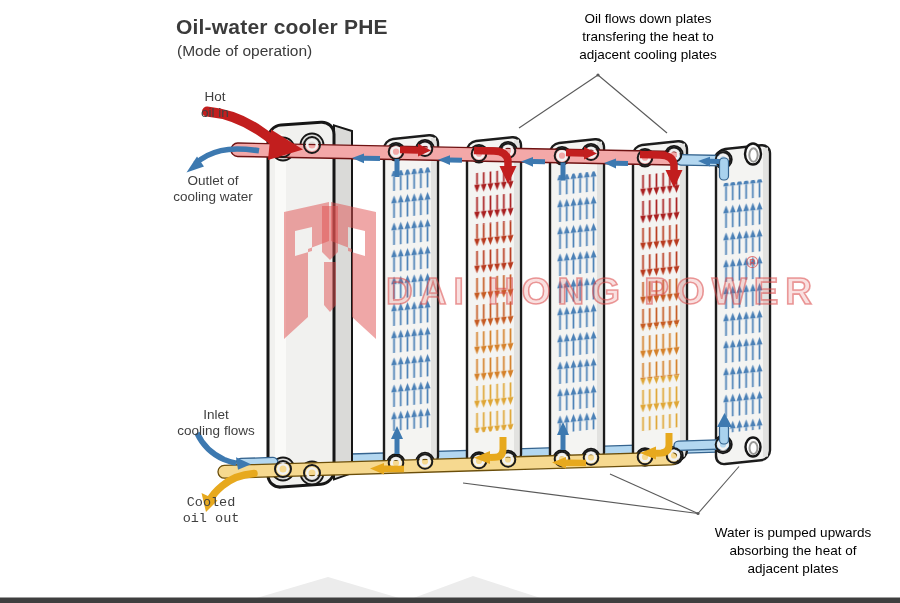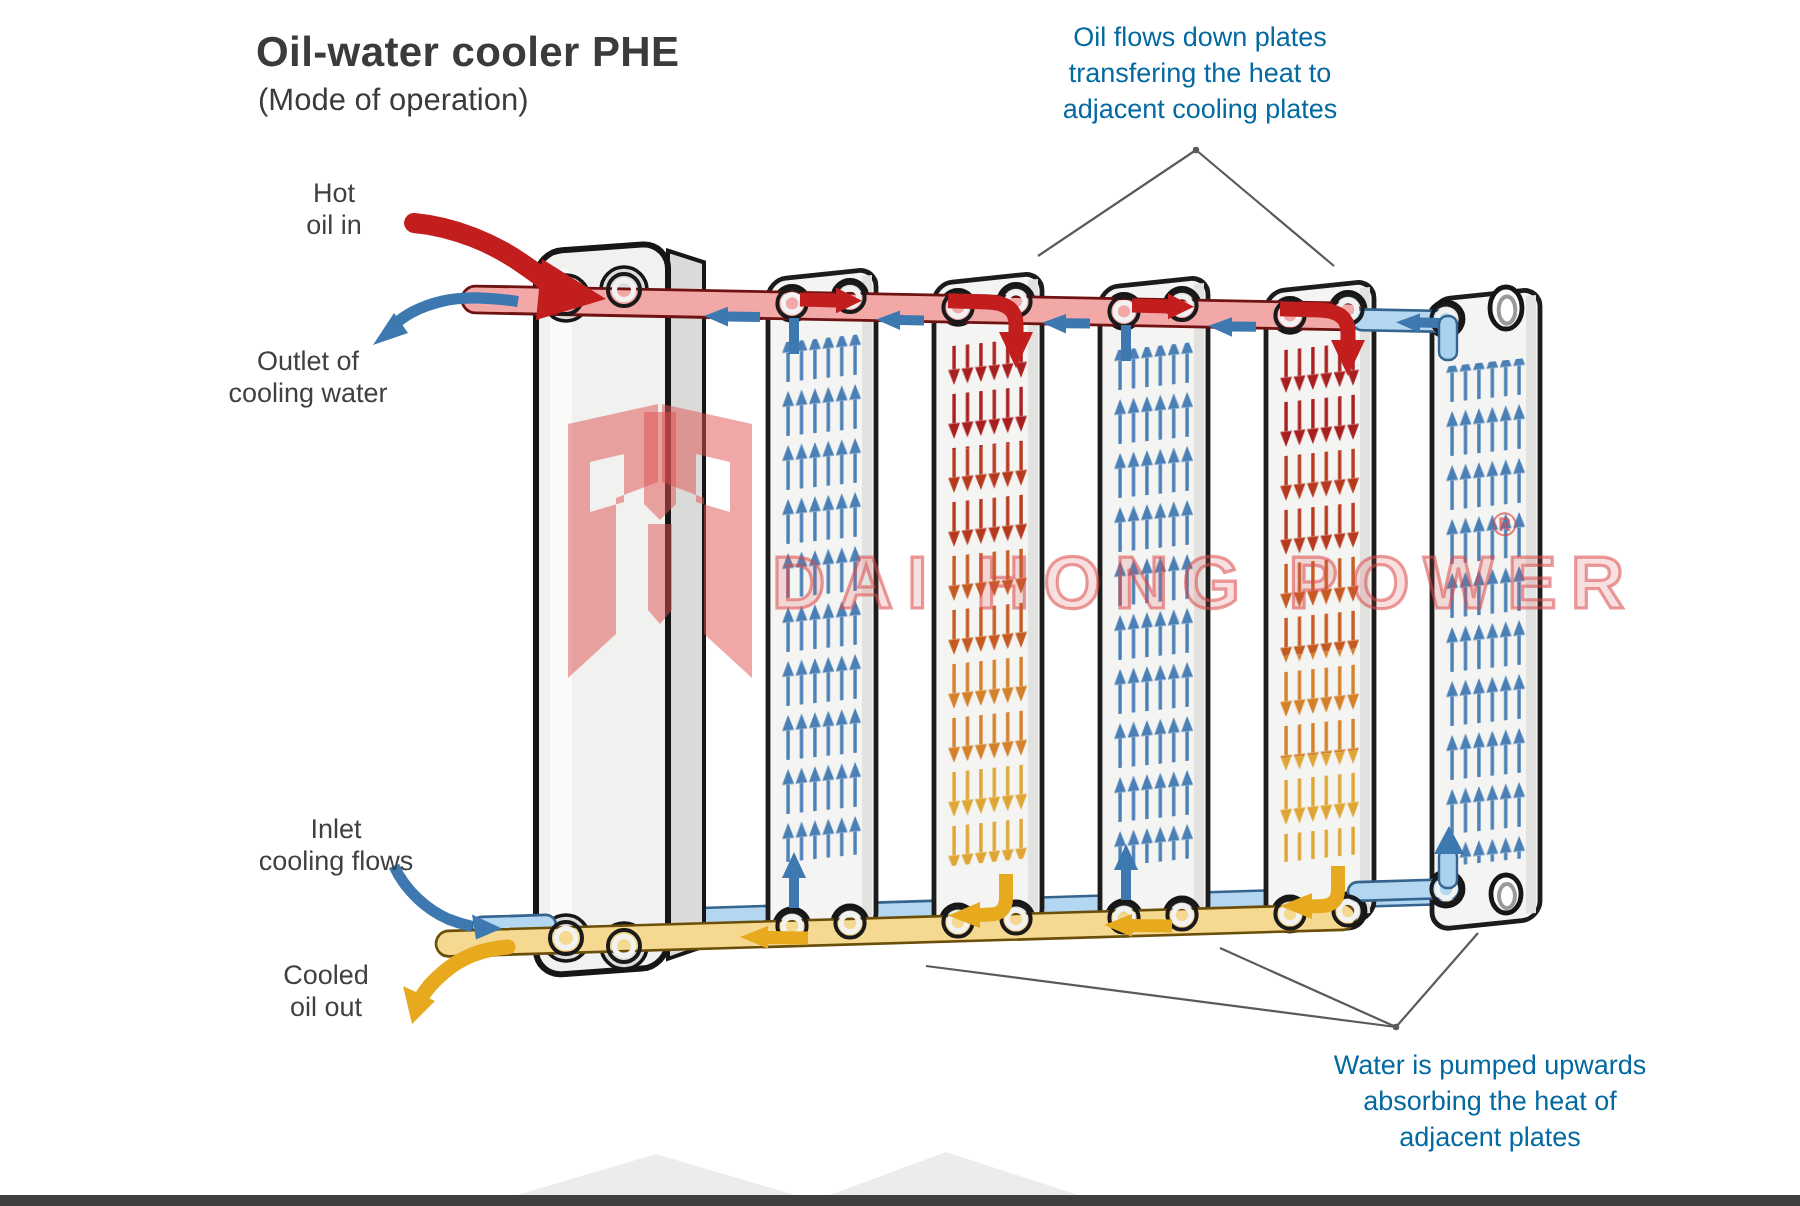--- a/index.html
+++ b/index.html
@@ -1,27 +1,27 @@
 <!DOCTYPE html>
 <html><head>
 <meta charset="utf-8">
 <style>
   html,body{margin:0;padding:0;}
   #stage{position:relative;width:900px;height:603px;background:#ffffff;overflow:hidden;
          font-family:"Liberation Sans",sans-serif;}
   #stage svg{position:absolute;left:0;top:0;}
-  .txt{position:absolute;color:#404040;white-space:pre-line;pointer-events:none;}
+  .txt{position:absolute;color:#404040;white-space:pre-line;pointer-events:none;margin-left:48px;}
   .title{left:128px;top:15px;font-size:21px;font-weight:600;color:#3b3b3b;letter-spacing:.2px;}
   .subtitle{left:129px;top:42px;font-size:15.5px;font-weight:500;color:#3b3b3b;}
   .lbl{font-size:13.5px;line-height:1.2;text-align:center;}
   .lbl-hot{left:107px;top:89px;width:120px;}
-  .lbl-outlet{left:84px;top:173px;width:140px;}
+  .lbl-outlet{left:95px;top:173px;width:140px;}
   .lbl-inlet{left:98px;top:407px;width:140px;}
-  .lbl-cooled{left:103px;top:480px;width:120px;}
-  .anno{font-size:13.5px;line-height:1.33;text-align:center;color:#0369a1;}
+  .lbl-cooled{left:103px;top:495px;width:120px;font-family:Liberation Mono, monospace;}
+  .anno{font-size:13.5px;line-height:1.33;text-align:center;color:#000000;}
   .anno-oil{left:492px;top:10px;width:216px;}
   .anno-water{left:637px;top:524px;width:216px;}
   .caption{left:165px;top:560px;width:440px;text-align:center;font-size:19.5px;
            font-weight:600;color:#262626;letter-spacing:.2px;white-space:normal;}
   .wm{pointer-events:none;position:absolute;}
   .wm-brand{left:386px;top:271px;font-size:37px;font-weight:800;letter-spacing:7px;
             color:rgba(224,82,82,0.18);-webkit-text-stroke:1.6px rgba(219,75,75,0.55);}
   .wm-tagline{left:390px;top:317px;font-size:17.5px;font-weight:700;letter-spacing:3.4px;
               color:rgba(160,160,160,0.15);-webkit-text-stroke:1px rgba(150,150,150,0.5);}
   .wm-reg{left:746px;top:253px;font-size:17px;font-weight:700;color:rgba(219,70,70,0.7);}

